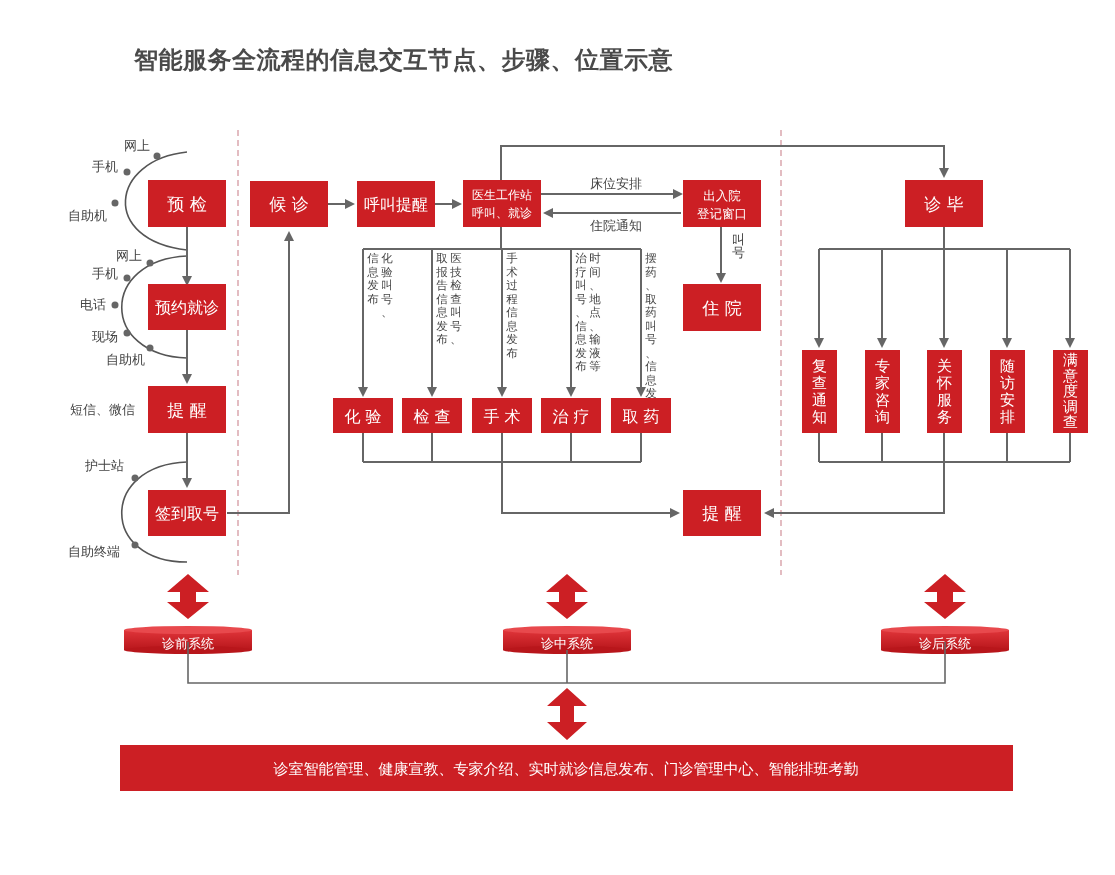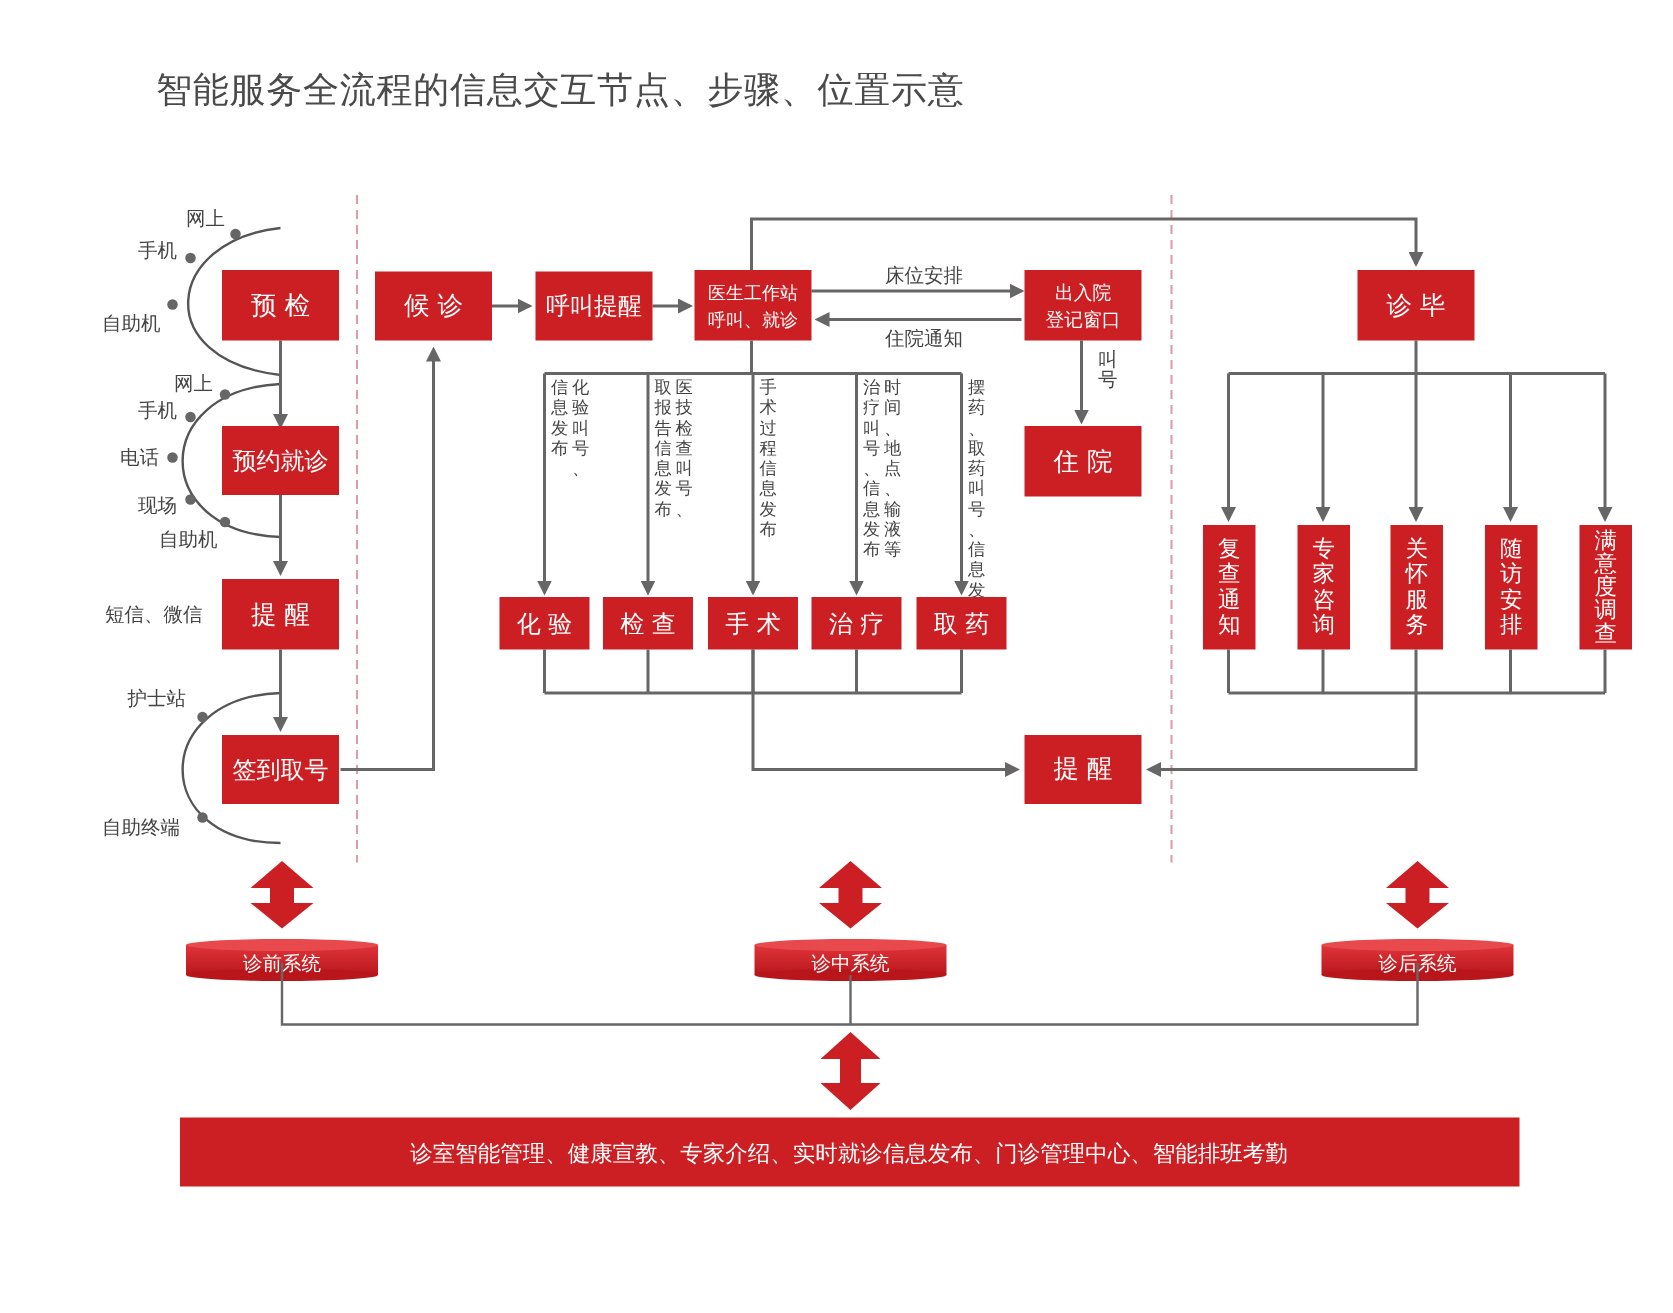--- a/index.html
+++ b/index.html
@@ -1,18 +1,18 @@
 <!DOCTYPE html>
 <html><head>
 <meta charset="utf-8">
 <style>
   html, body { margin: 0; padding: 0; background: #ffffff; }
   body { width: 1115px; height: 875px; position: relative; overflow: hidden;
          font-family: "DejaVu Sans", "Liberation Sans", sans-serif; }
-  #title { position: absolute; left: 104px; top: 44px; font-size: 24px; font-weight: normal;
+  #title { position: absolute; left: 134px; top: 44px; font-size: 24px; font-weight: bold;
            color: #4a4a4a; letter-spacing: 0.5px; }
   svg#diagram { position: absolute; left: 0; top: 0; }
   .box-text { fill: #ffffff; font-family: "DejaVu Sans", sans-serif; text-anchor: middle; dominant-baseline: central; }
   .label { fill: #444444; font-family: "DejaVu Sans", sans-serif; font-size: 13px; }
   .vlabel { fill: #444444; font-family: "DejaVu Sans", sans-serif; font-size: 11.5px; text-anchor: middle; }
   .line { stroke: #666666; stroke-width: 2; fill: none; }
   .curve { stroke: #555555; stroke-width: 1.6; fill: none; }
   .dot { fill: #666666; }
   .divider { stroke: #d8a0a8; stroke-width: 1.4; stroke-dasharray: 6 4; }
 </style>

